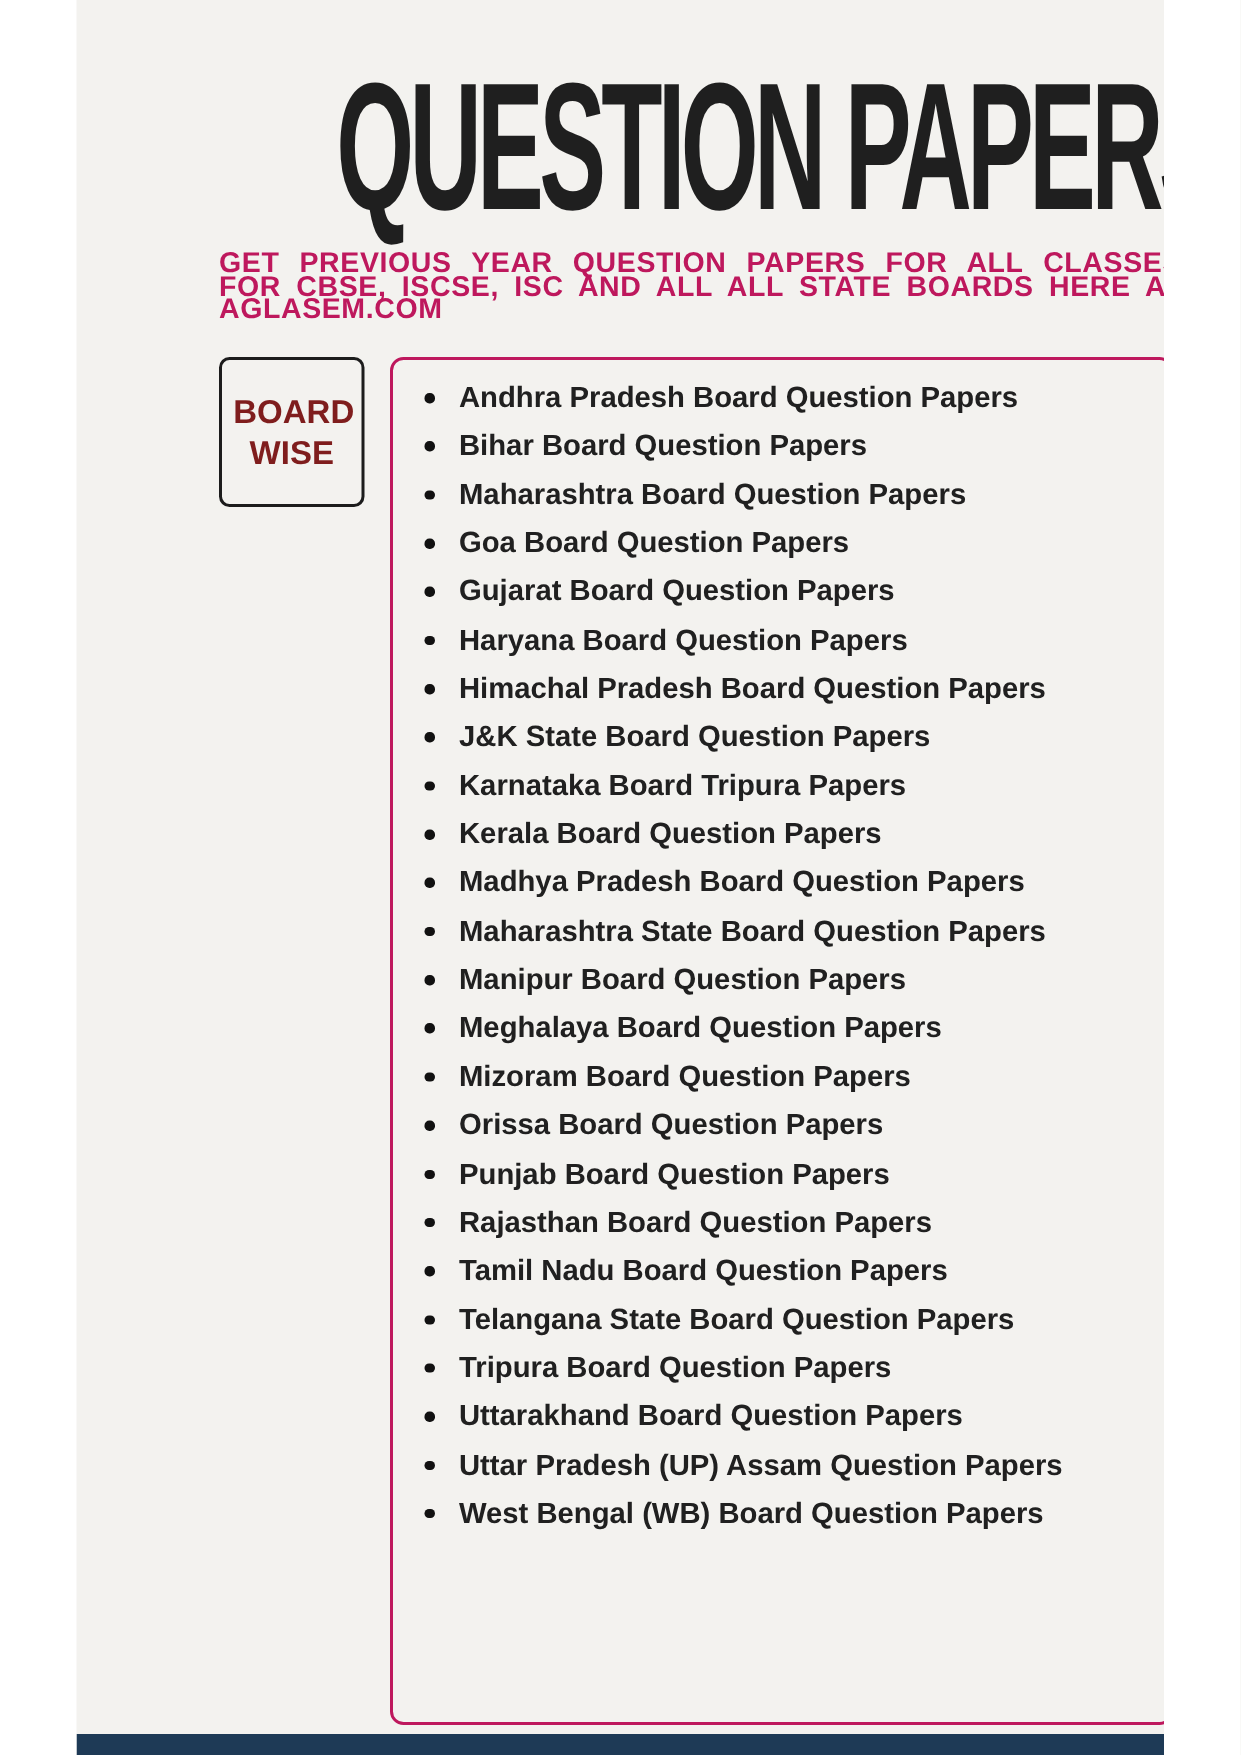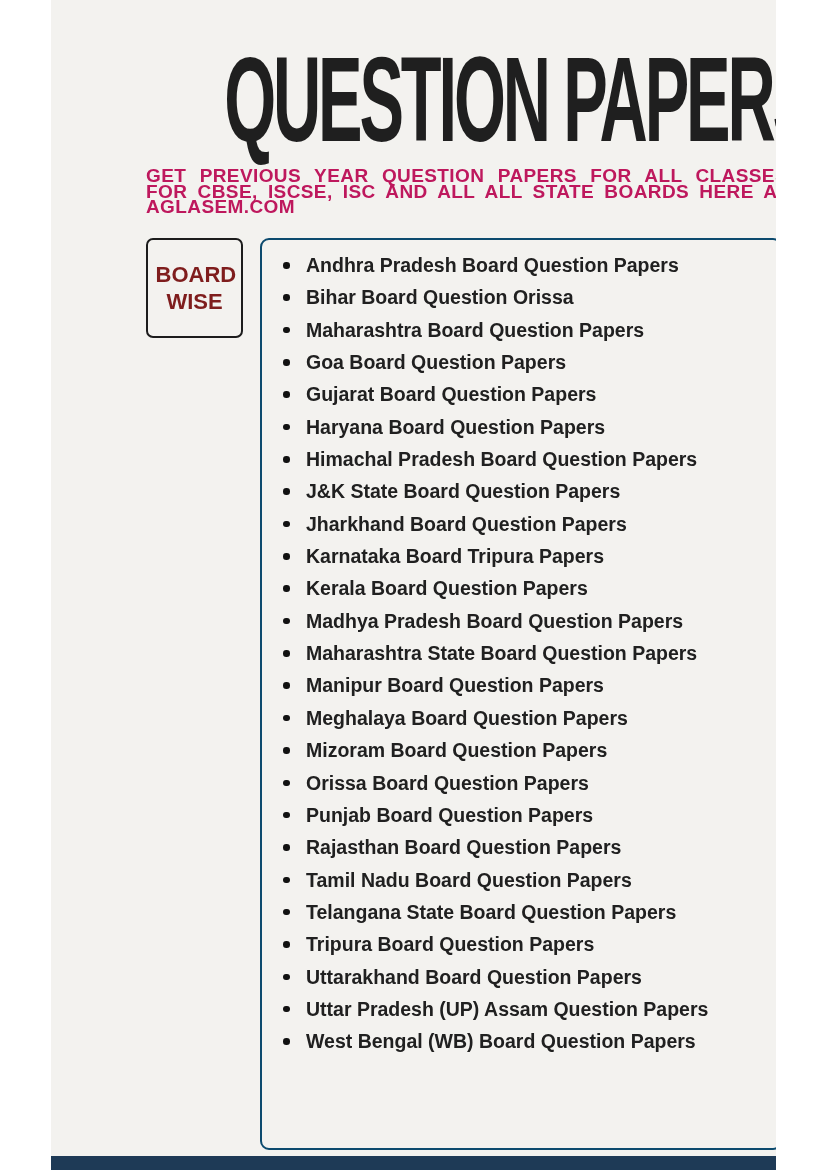--- a/index.html
+++ b/index.html
@@ -78,21 +78,21 @@
     line-height:1.25;
     color:#7f1d1d;
   }
   
   .list-panel{
     position:absolute;
     left:209px;
     top:238px;
     width:522px;
     height:912px;
-    border:2px solid #0c4a6e;
+    border:2px solid #be185d;
     border-radius:9px;
     padding:9px 8px 8px 20px;
   }
   .board-list{
     margin:0;
     padding:0;
     list-style:none;
   }
   .board-item{
     position:relative;
@@ -135,28 +135,27 @@
 
   <p class="subtitle">GET PREVIOUS YEAR QUESTION PAPERS FOR ALL CLASSES FOR CBSE, ISCSE, ISC AND ALL ALL STATE BOARDS HERE AT AGLASEM.COM</p>
 
   <div class="side-box">
     <span>BOARD WISE</span>
   </div>
 
   <div class="list-panel">
     <ul class="board-list" id="board-list">
         <li class="board-item">Andhra Pradesh Board Question Papers</li>
-        <li class="board-item">Bihar Board Question Orissa</li>
+        <li class="board-item">Bihar Board Question Papers</li>
         <li class="board-item">Maharashtra Board Question Papers</li>
         <li class="board-item">Goa Board Question Papers</li>
         <li class="board-item">Gujarat Board Question Papers</li>
         <li class="board-item">Haryana Board Question Papers</li>
         <li class="board-item">Himachal Pradesh Board Question Papers</li>
         <li class="board-item">J&amp;K State Board Question Papers</li>
-        <li class="board-item">Jharkhand Board Question Papers</li>
         <li class="board-item">Karnataka Board Tripura Papers</li>
         <li class="board-item">Kerala Board Question Papers</li>
         <li class="board-item">Madhya Pradesh Board Question Papers</li>
         <li class="board-item">Maharashtra State Board Question Papers</li>
         <li class="board-item">Manipur Board Question Papers</li>
         <li class="board-item">Meghalaya Board Question Papers</li>
         <li class="board-item">Mizoram Board Question Papers</li>
         <li class="board-item">Orissa Board Question Papers</li>
         <li class="board-item">Punjab Board Question Papers</li>
         <li class="board-item">Rajasthan Board Question Papers</li>

